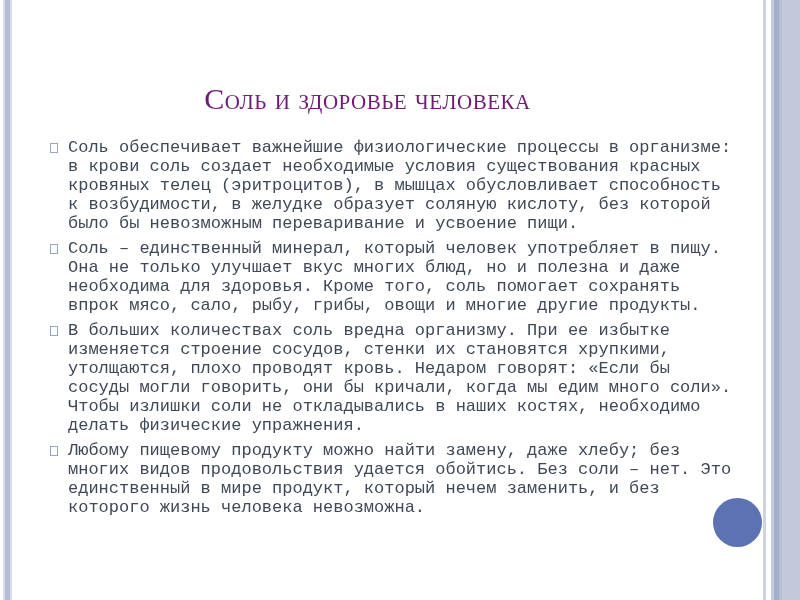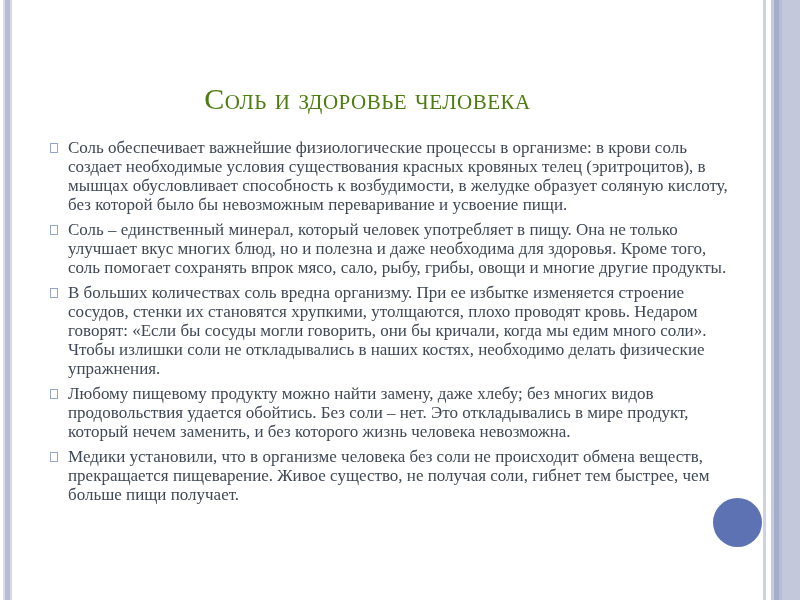--- a/index.html
+++ b/index.html
@@ -35,25 +35,25 @@
     border-radius:50%;
     background:#5d72b2;
   }
   
   .slide-title{
     position:absolute;left:40px;top:82px;width:655px;
     text-align:center;
     font-variant:small-caps;
     font-size:30px;line-height:34px;
     letter-spacing:0.5px;
-    color:#4d7c0f;
+    color:#701a75;
   }
   
   .bullet-list{
-    position:absolute;left:48px;top:138px;width:692px;
+    position:absolute;left:48px;top:138px;width:692px;font-family:Liberation Mono, monospace;
   }
   .bullet-item{
     position:relative;
     padding-left:20px;
     margin:0 0 6px 0;
   }
   .bullet-square{
     position:absolute;left:2px;top:5px;
     width:6px;height:8px;
     border:1px solid #93a7cd;
@@ -87,21 +87,17 @@
     <p class="bullet-text">Соль – единственный минерал, который человек употребляет в пищу. Она не только улучшает вкус многих блюд, но и полезна и даже необходима для здоровья. Кроме того, соль помогает сохранять впрок мясо, сало, рыбу, грибы, овощи и многие другие продукты.</p>
   </div>
 
   <div class="bullet-item">
     <span class="bullet-square"></span>
     <p class="bullet-text">В больших количествах соль вредна организму. При ее избытке изменяется строение сосудов, стенки их становятся хрупкими, утолщаются, плохо проводят кровь. Недаром говорят: «Если бы сосуды могли говорить, они бы кричали, когда мы едим много соли». Чтобы излишки соли не откладывались в наших костях, необходимо делать физические упражнения.</p>
   </div>
 
   <div class="bullet-item">
     <span class="bullet-square"></span>
-    <p class="bullet-text">Любому пищевому продукту можно найти замену, даже хлебу; без многих видов продовольствия удается обойтись. Без соли – нет. Это откладывались в мире продукт, который нечем заменить, и без которого жизнь человека невозможна.</p>
+    <p class="bullet-text">Любому пищевому продукту можно найти замену, даже хлебу; без многих видов продовольствия удается обойтись. Без соли – нет. Это единственный в мире продукт, который нечем заменить, и без которого жизнь человека невозможна.</p>
   </div>
 
-  <div class="bullet-item">
-    <span class="bullet-square"></span>
-    <p class="bullet-text">Медики установили, что в организме человека без соли не происходит обмена веществ, прекращается пищеварение. Живое существо, не получая соли, гибнет тем быстрее, чем больше пищи получает.</p>
-  </div>
 
 </div>
 
 </body></html>

